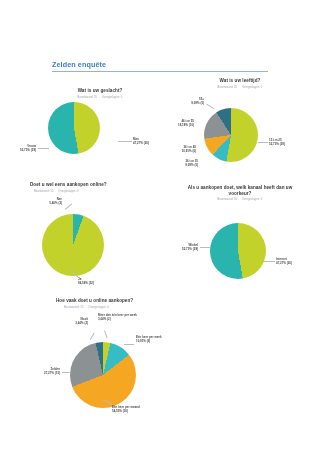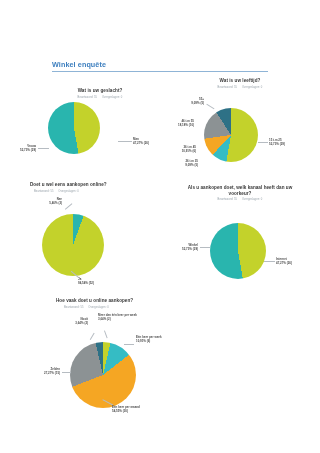--- a/index.html
+++ b/index.html
@@ -113,21 +113,21 @@
   
   #c5 { left: 40px;  top: 298px; width: 200px; height: 130px; }
   #c5 .pie-area { width: 66px; height: 66px; top: 44px; left: 30px; position: absolute; }
 </style>
 </head>
 <body>
 
 <div class="page">
 
   <div class="report-title-wrap">
-    <div class="report-title">Winkel enquête</div>
+    <div class="report-title">Zelden enquête</div>
   </div>
   <div class="title-rule"></div>
 
   <div class="chart-block" id="c1">
     <div class="chart-title">Wat is uw geslacht?</div>
     <div class="chart-sub">
       <span>Beantwoord: 55</span>
       <span>Overgeslagen: 0</span>
     </div>
     <div class="pie-area">

